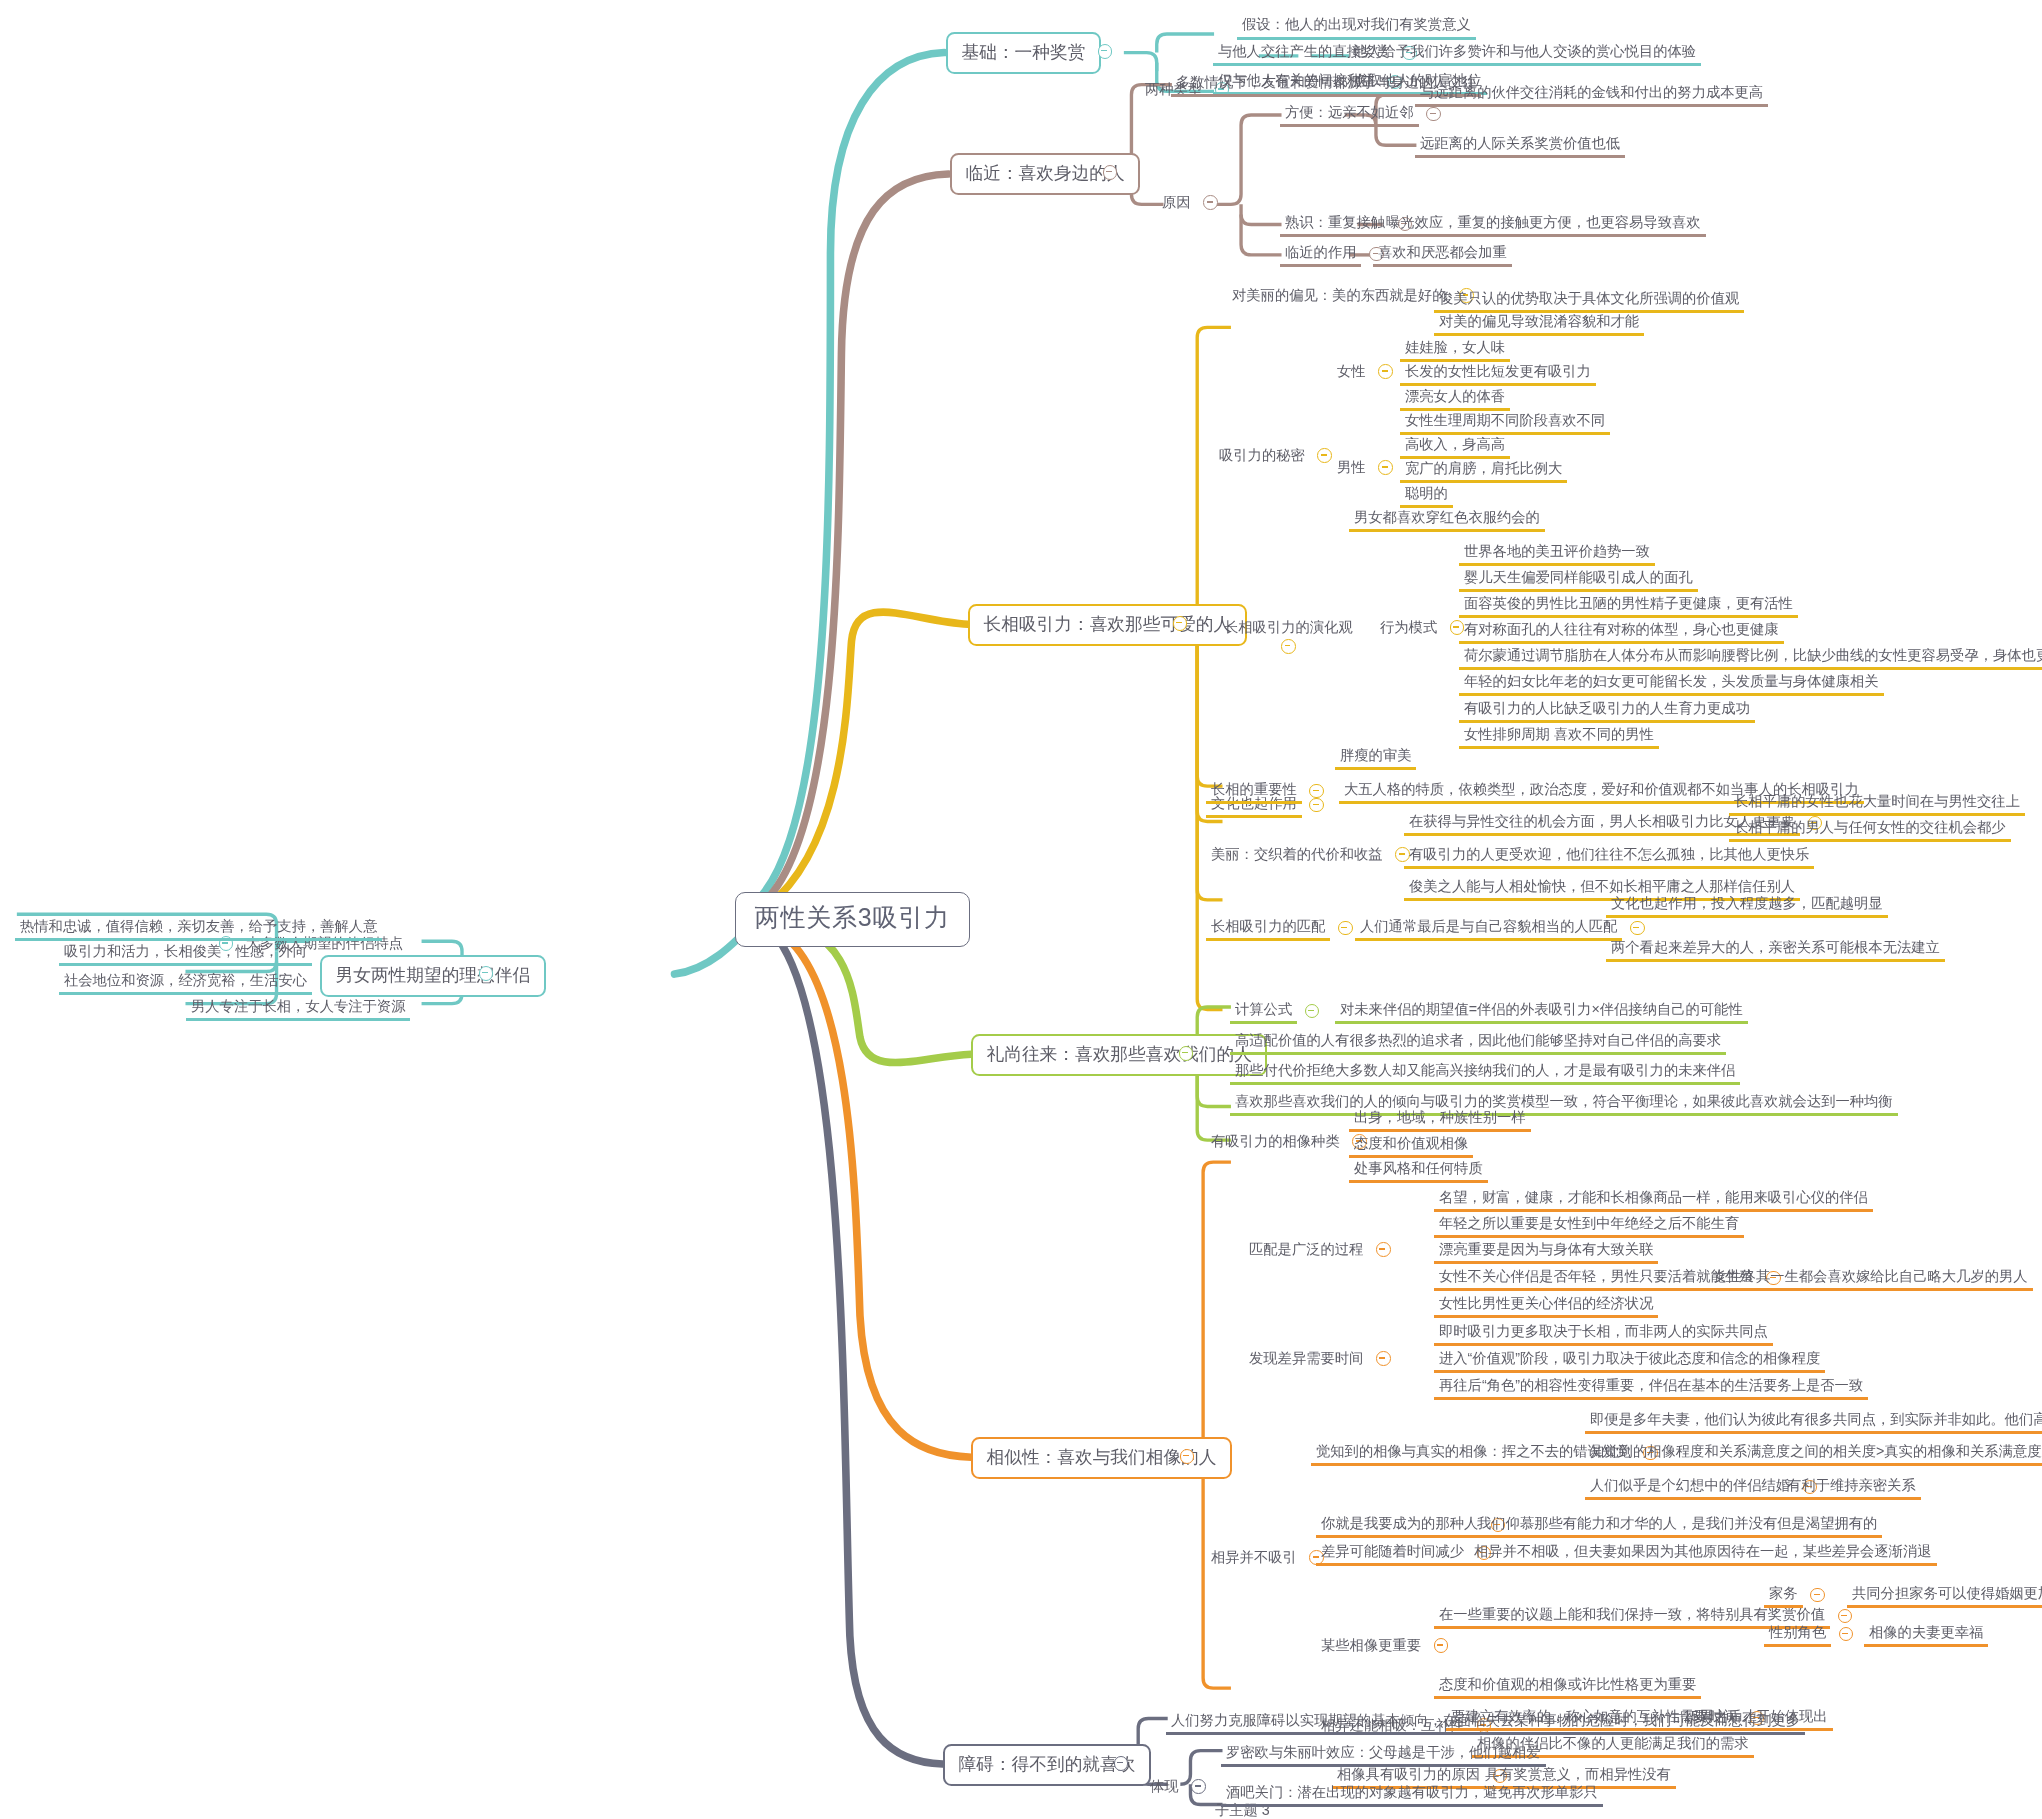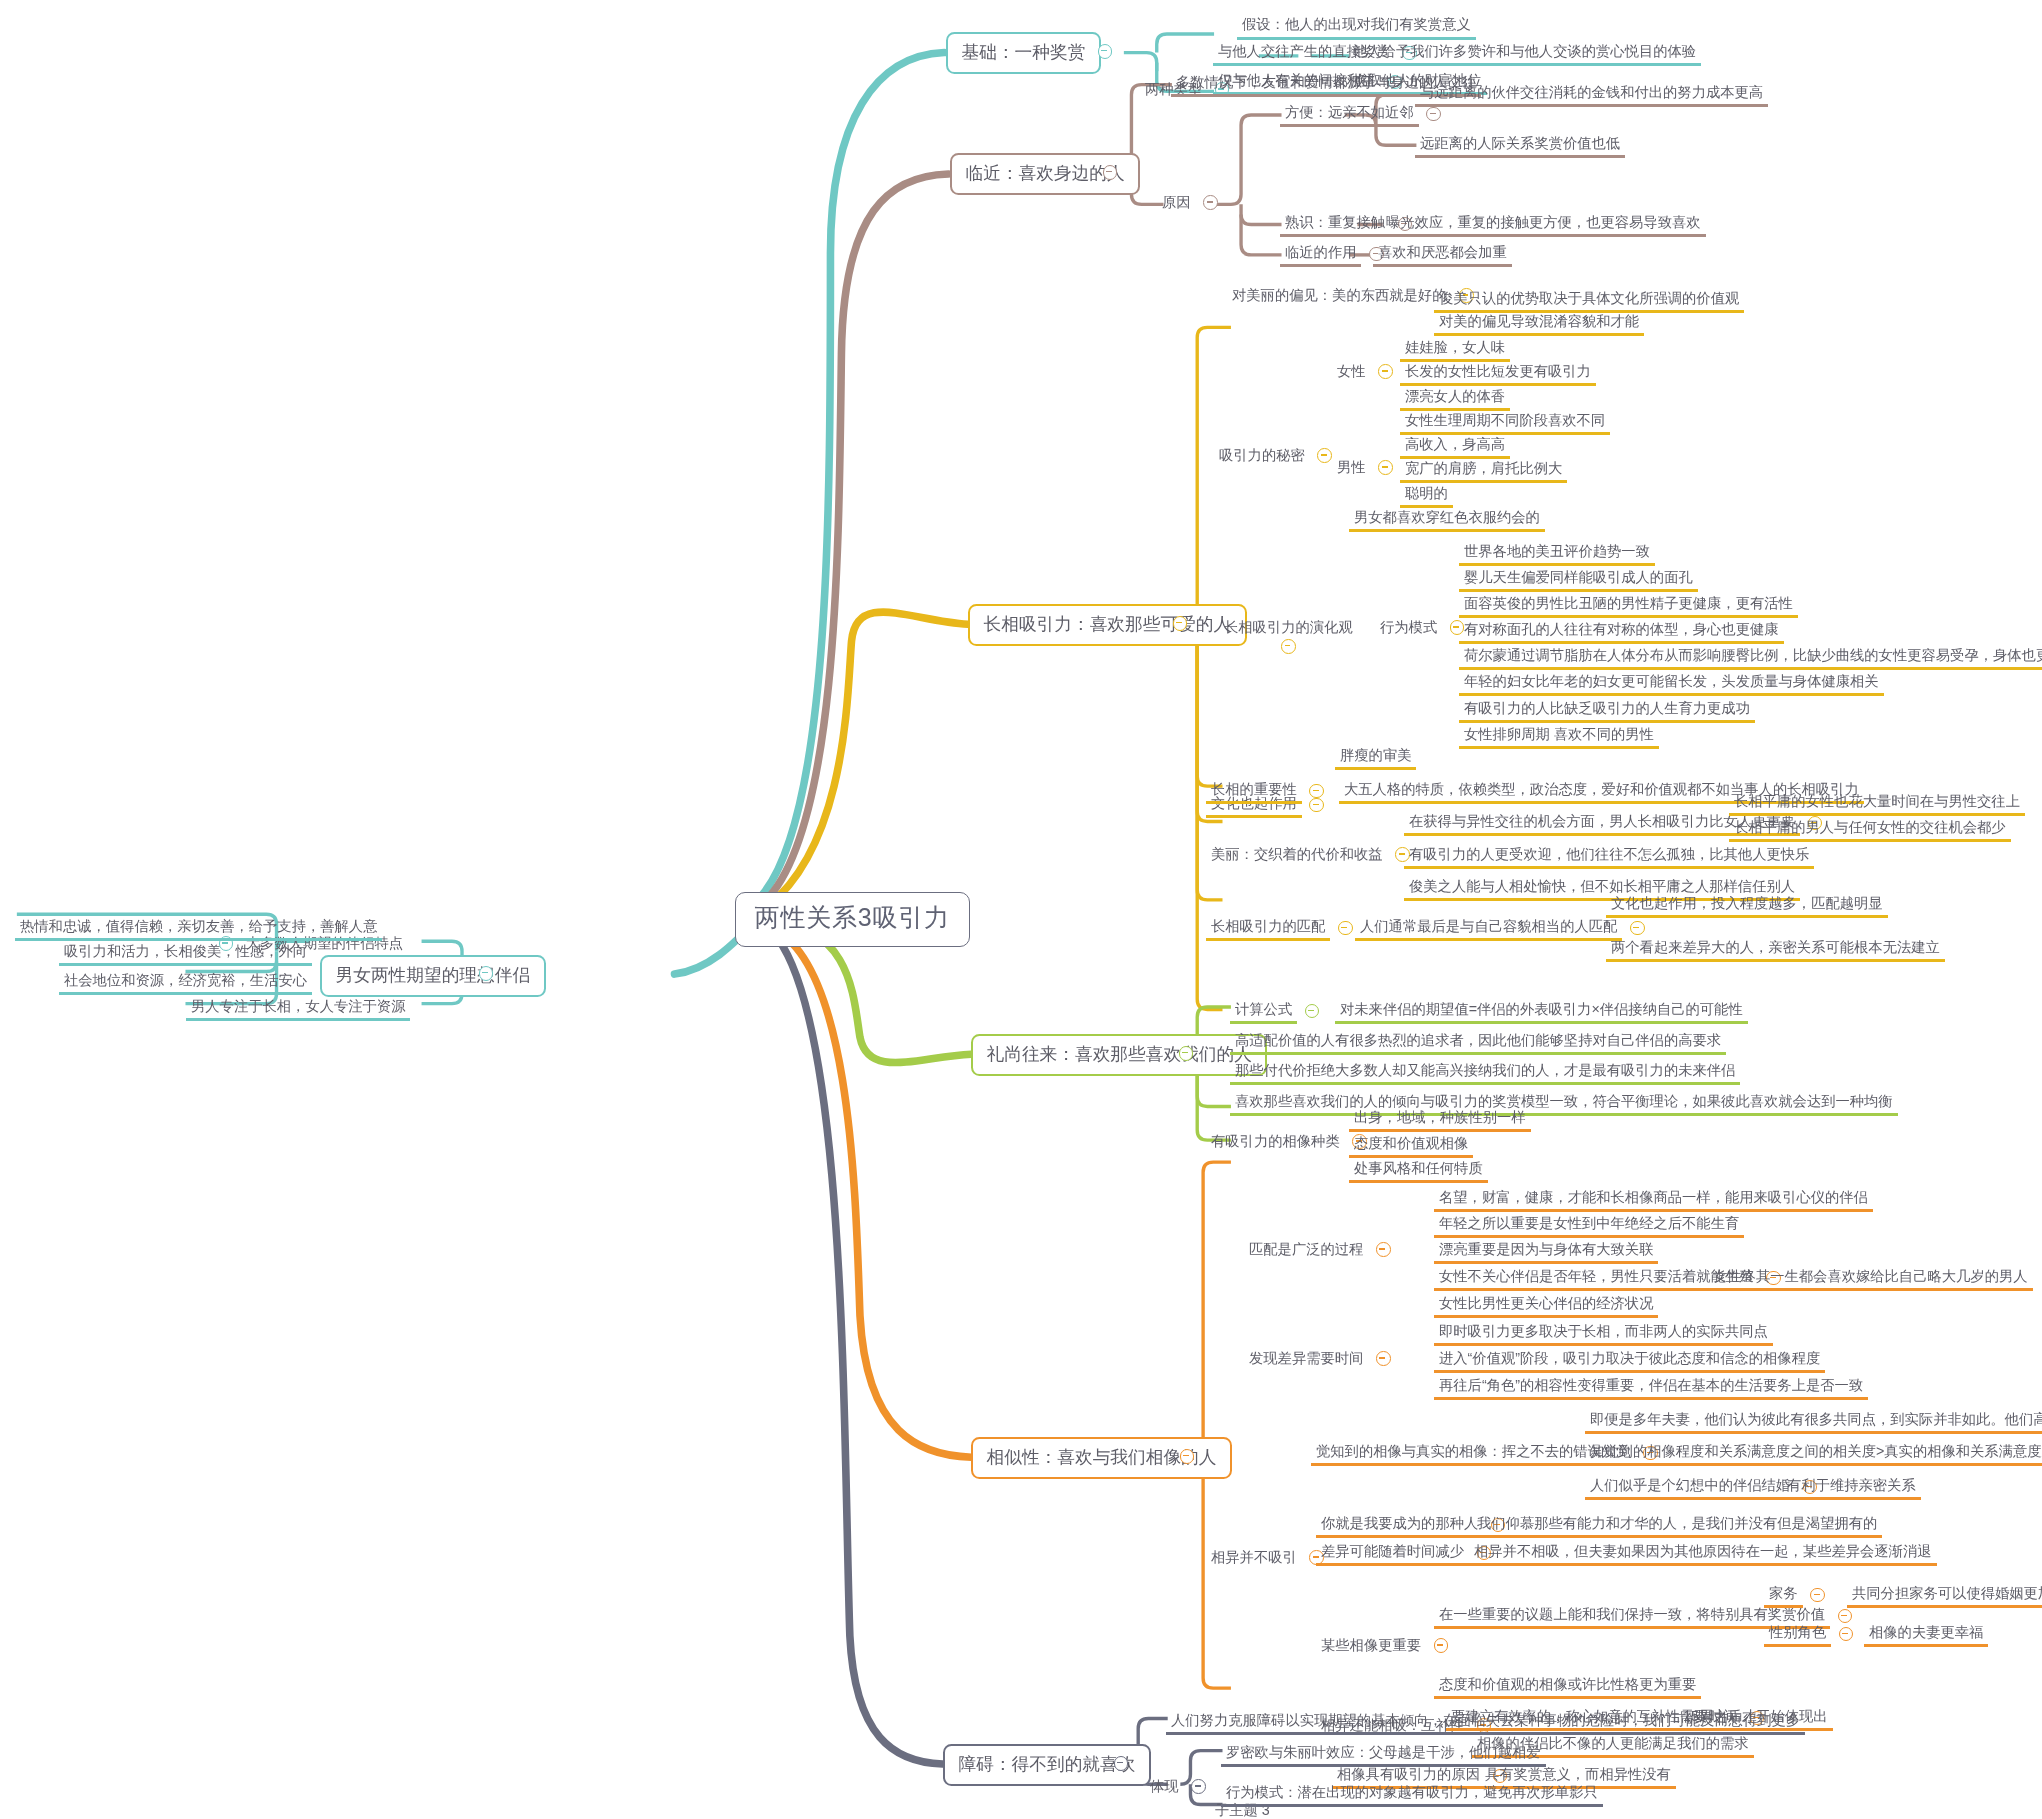--- a/index.html
+++ b/index.html
@@ -564,21 +564,21 @@
       <span class="txt">人们努力克服障碍以实现期望的基本倾向，在面临失去某种事物的危险时，我们可能反而想得到更多</span>
     </div>
   <div class="node plain" style="left:1145px;top:1775px;">
       <span class="txt">体现</span>
       <span class="toggle t-slate"></span>
     </div>
   <div class="node leaf u-slate" style="left:1221px;top:1741px;">
       <span class="txt">罗密欧与朱丽叶效应：父母越是干涉，他们越相爱</span>
     </div>
   <div class="node leaf u-slate" style="left:1221px;top:1781px;">
-      <span class="txt">行为模式：潜在出现的对象越有吸引力，避免再次形单影只</span>
+      <span class="txt">酒吧关门：潜在出现的对象越有吸引力，避免再次形单影只</span>
     </div>
 
   <div class="topic b-teal" style="left:320px;top:955px;">男女两性期望的理想伴侣</div>
   <div class="node" style="left:471px;top:966px;">
       <span class="toggle t-teal"></span>
     </div>
 
   <div class="node plain" style="left:211px;top:932px;">
       <span class="toggle t-teal"></span>
       <span class="txt">大多数人期望的伴侣特点</span>

